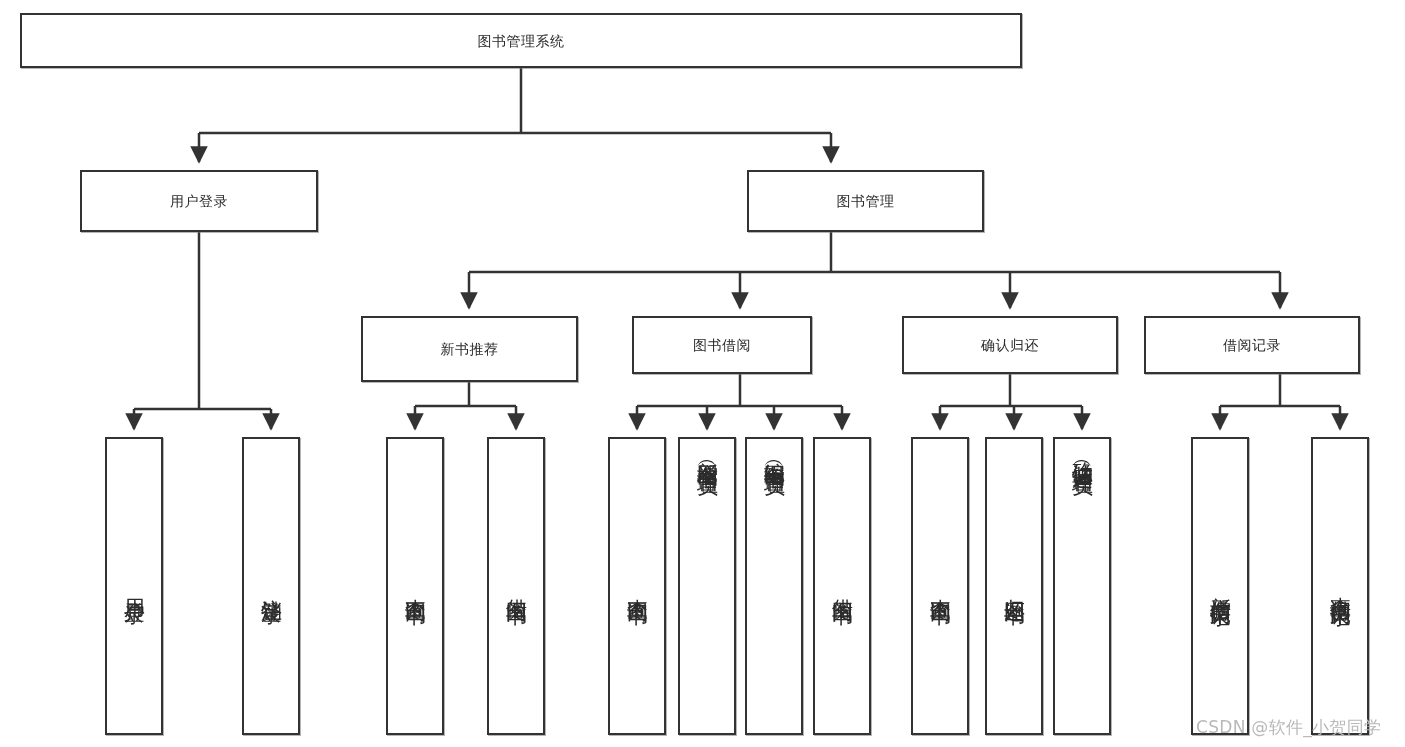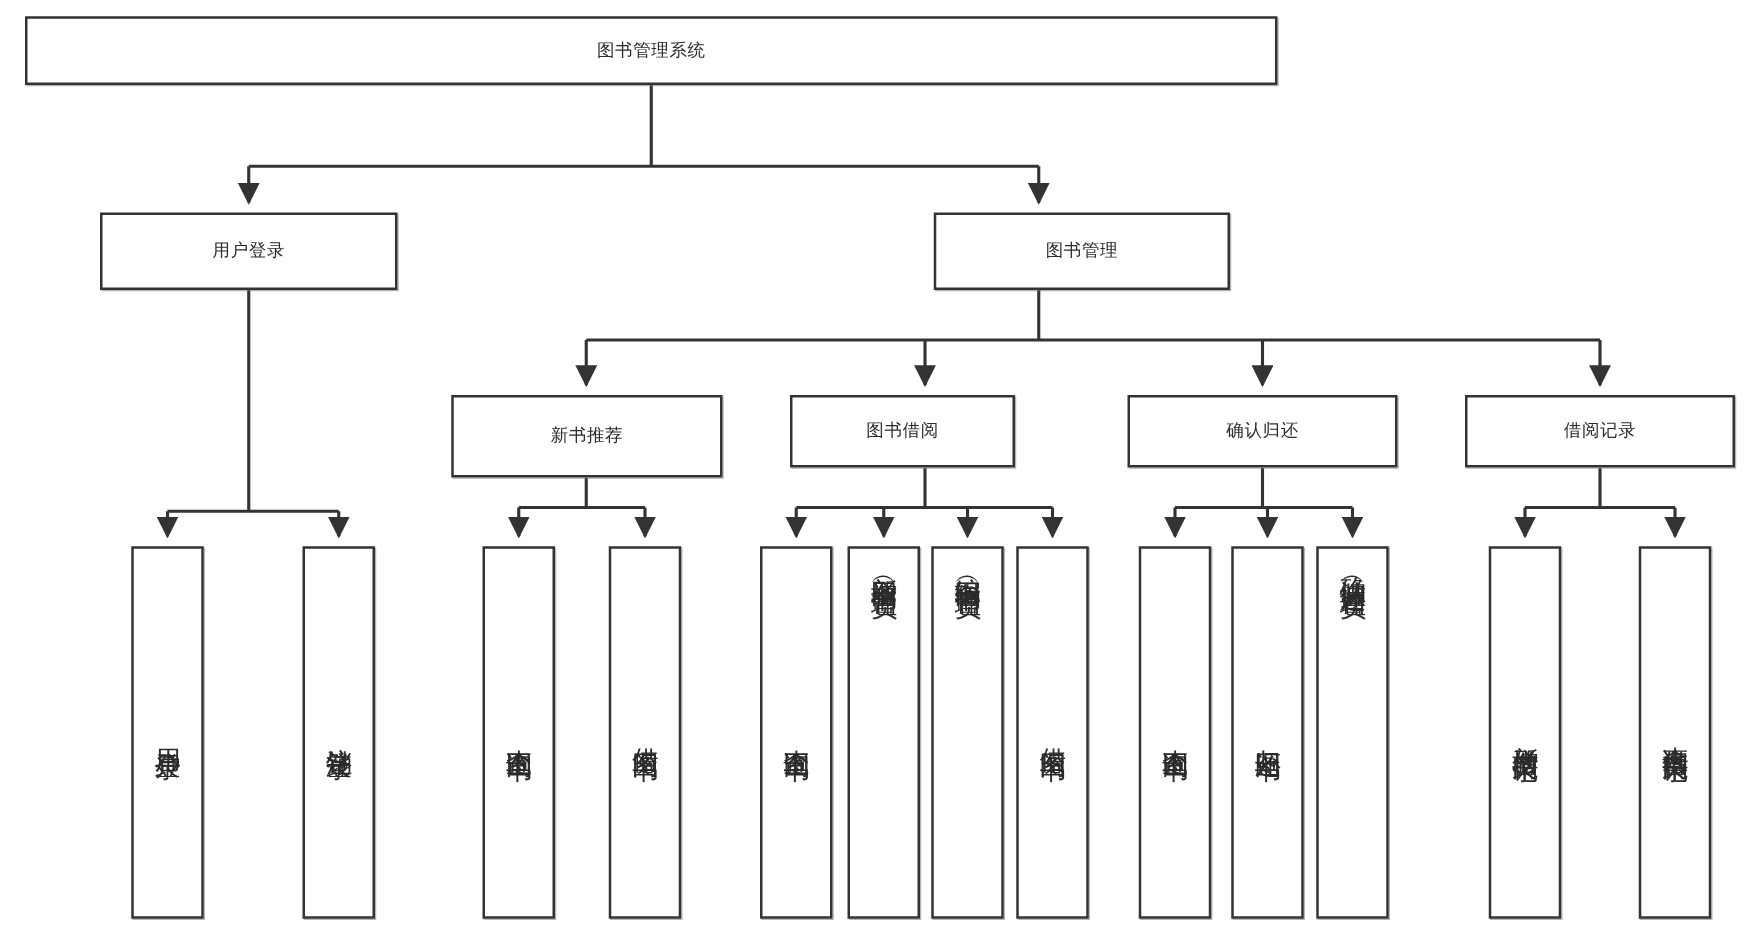--- a/index.html
+++ b/index.html
@@ -151,21 +151,21 @@
 
   <div class="node h" style="left:361px; top:316px; width:217px; height:66px;">
     <span class="label">新书推荐</span>
   </div>
   <div class="node h" style="left:632px; top:316px; width:180px; height:58px;">
     <span class="label">图书借阅</span>
   </div>
   <div class="node h" style="left:902px; top:316px; width:216px; height:58px;">
     <span class="label">确认归还</span>
   </div>
-  <div class="node h" style="left:1172px; top:316px; width:216px; height:58px;">
+  <div class="node h" style="left:1144px; top:316px; width:216px; height:58px;">
     <span class="label">借阅记录</span>
   </div>
 
   <div class="node v mid" style="left:105px; top:437px; width:58px; height:298px;">
     <span class="label">用户登录</span>
   </div>
   <div class="node v mid" style="left:242px; top:437px; width:58px; height:298px;">
     <span class="label">注销登录</span>
   </div>
   <div class="node v mid" style="left:386px; top:437px; width:58px; height:298px;">
@@ -195,14 +195,15 @@
   <div class="node v" style="left:1053px; top:437px; width:58px; height:298px;">
     <span class="label">确认归还（管理员）</span>
   </div>
   <div class="node v mid" style="left:1191px; top:437px; width:58px; height:298px;">
     <span class="label">新增借阅记录</span>
   </div>
   <div class="node v mid" style="left:1311px; top:437px; width:58px; height:298px;">
     <span class="label">查询借阅记录</span>
   </div>
 
+  <div class="watermark" style="left:1196px; top:716px;">CSDN @软件_小贺同学</div>
 
 </div>
 
 </body></html>

